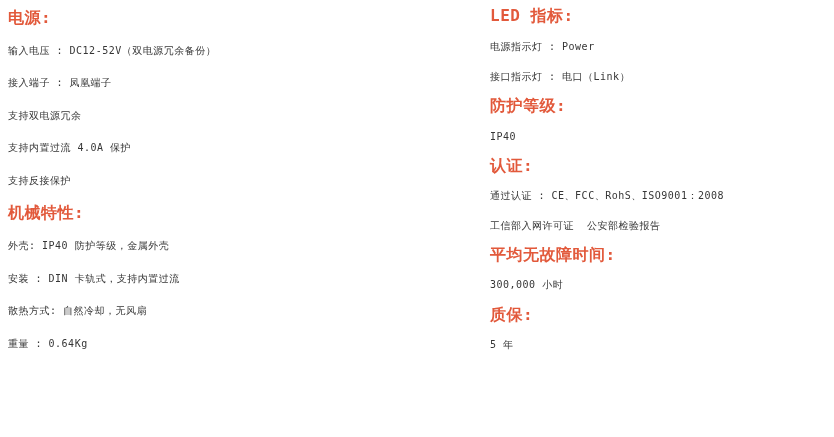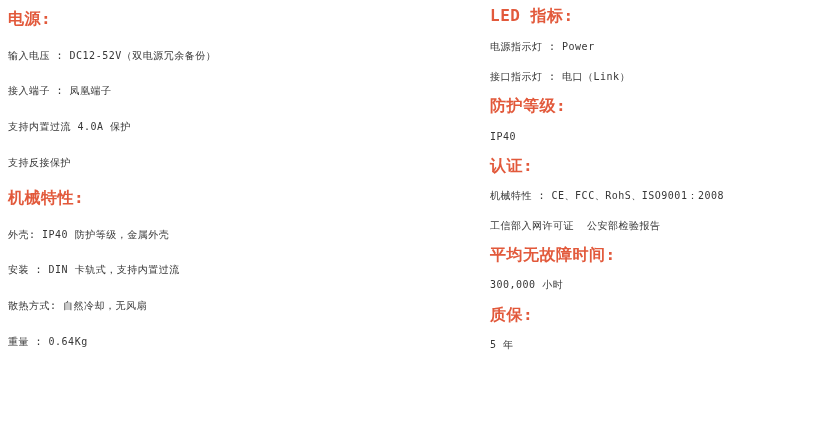--- a/index.html
+++ b/index.html
@@ -53,38 +53,39 @@
 </style>
 </head>
 <body>
 
 <div class="page">
 
   <div class="col col-left">
     <div class="row heading">电源:</div>
     <div class="row text">输入电压 : DC12-52V（双电源冗余备份）</div>
     <div class="row text">接入端子 : 凤凰端子</div>
+    <div class="row text">支持双电源冗余</div>
     <div class="row text">支持内置过流 4.0A 保护</div>
     <div class="row text">支持反接保护</div>
     <div class="row heading">机械特性:</div>
     <div class="row text">外壳: IP40 防护等级，金属外壳</div>
     <div class="row text">安装 : DIN 卡轨式，支持内置过流</div>
     <div class="row text">散热方式: 自然冷却，无风扇</div>
     <div class="row text">重量 : 0.64Kg</div>
   </div>
 
   <div class="col col-right">
     <div class="row heading">LED 指标:</div>
     <div class="row text">电源指示灯 : Power</div>
     <div class="row text">接口指示灯 : 电口（Link）</div>
     <div class="row heading">防护等级:</div>
     <div class="row text">IP40</div>
     <div class="row heading">认证:</div>
     <div class="row text">
-      <span>机械特性 : CE、FCC、</span><span class="misspell">RohS</span><span>、ISO9001：2008</span>
+      <span>通过认证 : CE、FCC、</span><span class="misspell">RohS</span><span>、ISO9001：2008</span>
     </div>
     <div class="row text">工信部入网许可证  公安部检验报告</div>
     <div class="row heading">平均无故障时间:</div>
     <div class="row text">300,000 小时</div>
     <div class="row heading">质保:</div>
     <div class="row text">5 年</div>
   </div>
 
 </div>
 

